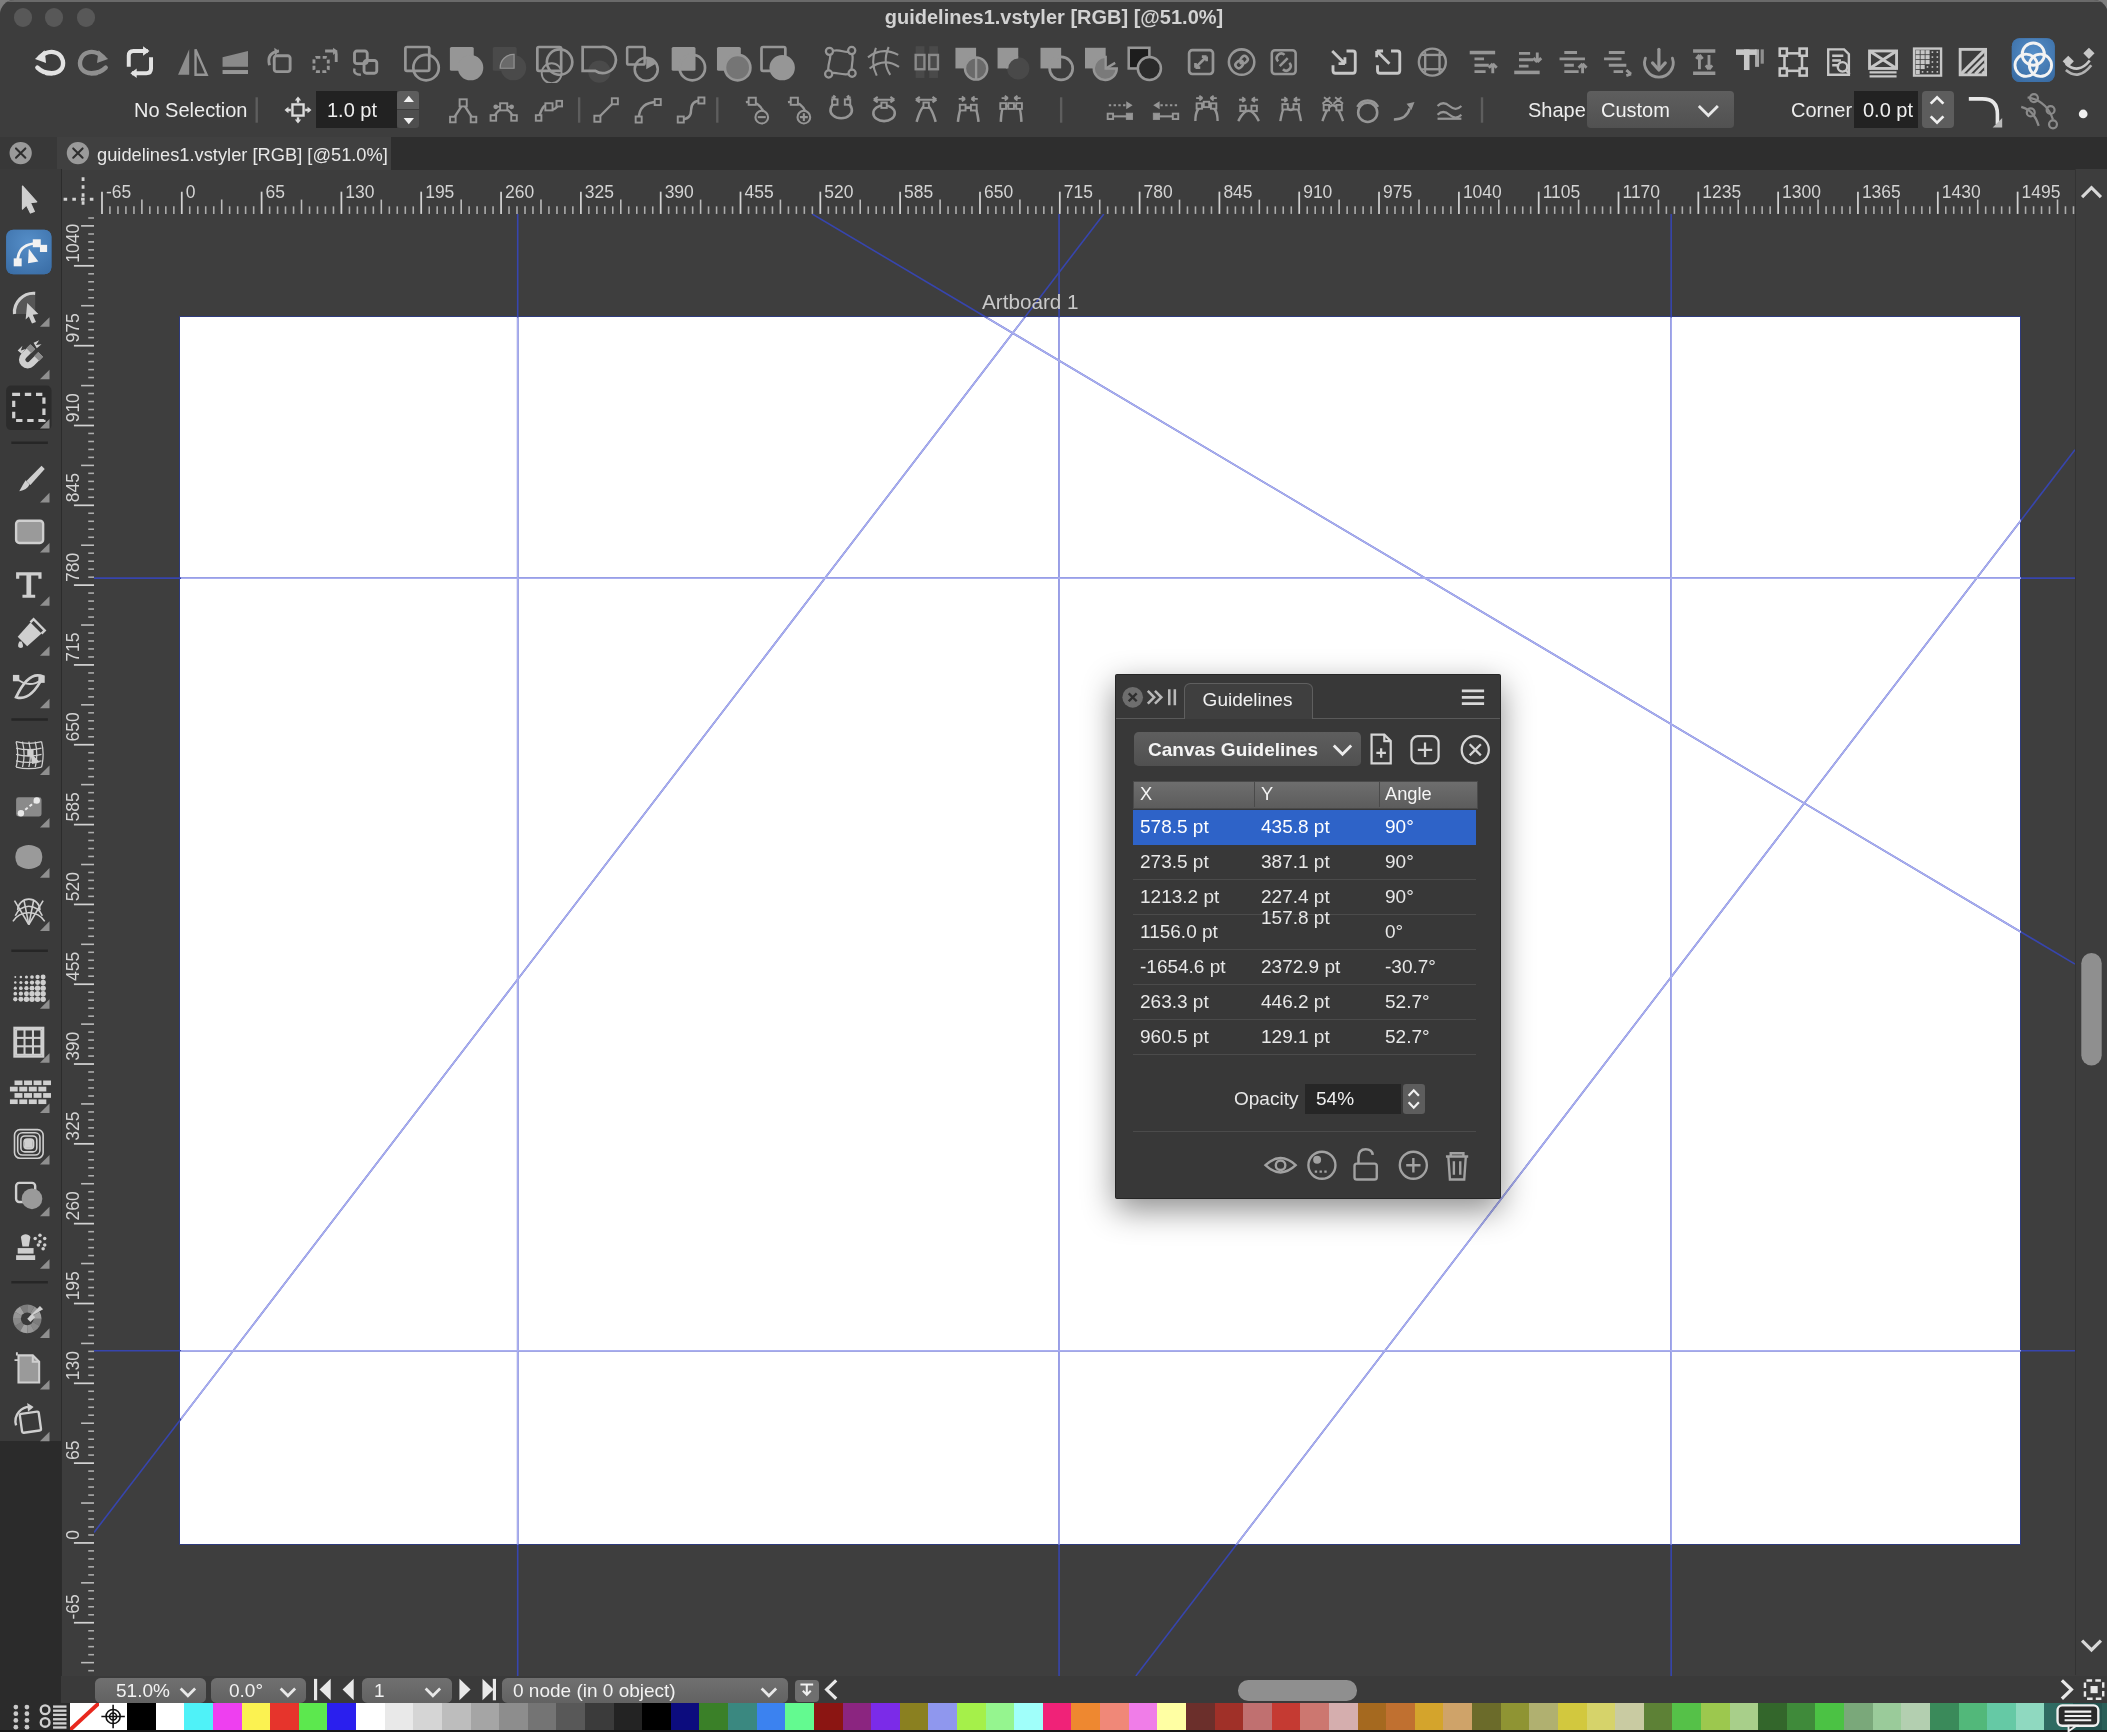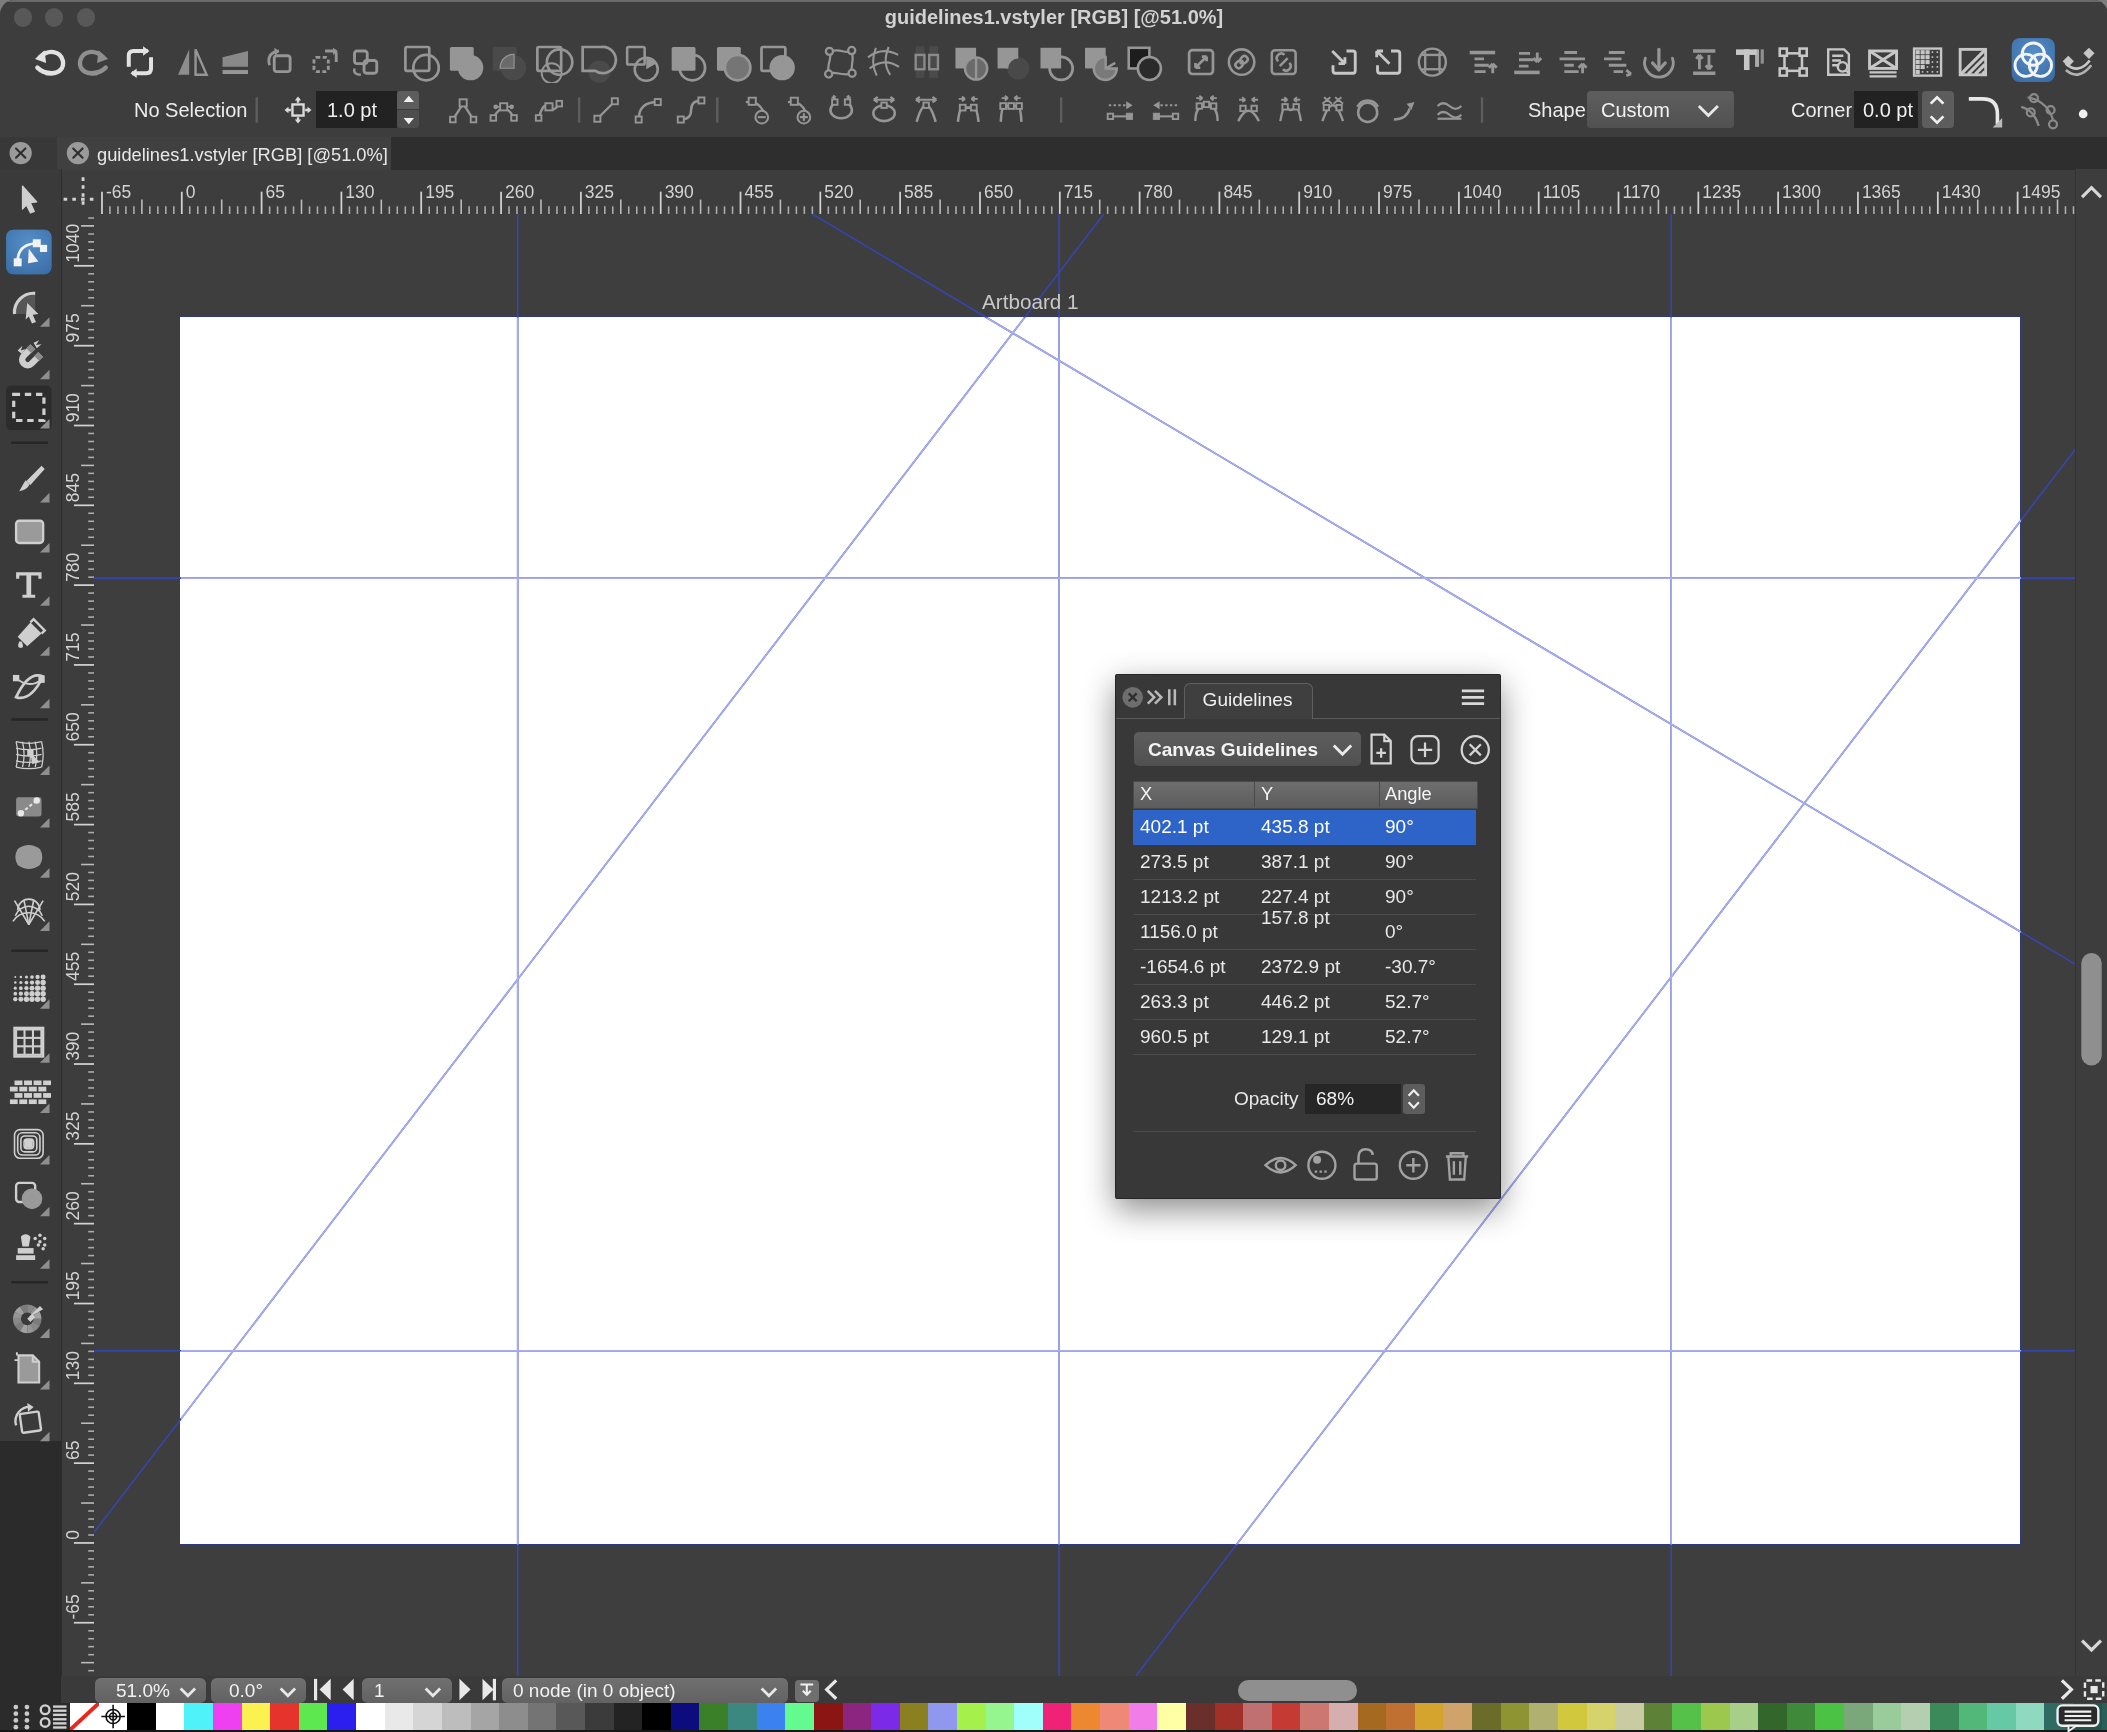--- a/index.html
+++ b/index.html
@@ -1374,21 +1374,21 @@
           <path d="M 135,19 L 149,33 M 149,19 L 135,33"></path>
         </g>
       </svg>
       <div class="abs" style="left:16.7px;top:106px;width:343px;height:26px;background:linear-gradient(#6e6e6e,#5c5c5c);border:0.8px solid #4a4a4a;"></div>
       <div class="abs" style="left:138px;top:106px;width:0.8px;height:26px;background:#4a4a4a;"></div>
       <div class="abs" style="left:263px;top:106px;width:0.8px;height:26px;background:#4a4a4a;"></div>
       <div class="txt" style="left:24px;top:108px;font-size:18.3px;color:#f5f5f5;">X</div>
       <div class="txt" style="left:145px;top:108px;font-size:18.3px;color:#f5f5f5;">Y</div>
       <div class="txt" style="left:269px;top:108px;font-size:18.3px;color:#f5f5f5;">Angle</div>
       <div class="abs" style="left:16.7px;top:135px;width:343px;height:35px;background:#2e63c8;"></div>
-      <div class="txt" style="left:24px;top:141px;font-size:19px;color:#ffffff;">402.1 pt</div>
+      <div class="txt" style="left:24px;top:141px;font-size:19px;color:#ffffff;">578.5 pt</div>
       <div class="txt" style="left:145px;top:141px;font-size:19px;color:#ffffff;">435.8 pt</div>
       <div class="txt" style="left:269px;top:141px;font-size:19px;color:#ffffff;">90°</div>
       <div class="abs" style="left:16.7px;top:204px;width:343px;height:0.8px;background:#4b4b4b;"></div>
       <div class="txt" style="left:24px;top:176px;font-size:19px;color:#e8e8e8;">273.5 pt</div>
       <div class="txt" style="left:145px;top:176px;font-size:19px;color:#e8e8e8;">387.1 pt</div>
       <div class="txt" style="left:269px;top:176px;font-size:19px;color:#e8e8e8;">90°</div>
       <div class="abs" style="left:16.7px;top:239px;width:343px;height:0.8px;background:#4b4b4b;"></div>
       <div class="txt" style="left:24px;top:211px;font-size:19px;color:#e8e8e8;">1213.2 pt</div>
       <div class="txt" style="left:145px;top:211px;font-size:19px;color:#e8e8e8;">227.4 pt</div>
       <div class="txt" style="left:269px;top:211px;font-size:19px;color:#e8e8e8;">90°</div>
@@ -1403,21 +1403,21 @@
       <div class="abs" style="left:16.7px;top:344px;width:343px;height:0.8px;background:#4b4b4b;"></div>
       <div class="txt" style="left:24px;top:316px;font-size:19px;color:#e8e8e8;">263.3 pt</div>
       <div class="txt" style="left:145px;top:316px;font-size:19px;color:#e8e8e8;">446.2 pt</div>
       <div class="txt" style="left:269px;top:316px;font-size:19px;color:#e8e8e8;">52.7°</div>
       <div class="abs" style="left:16.7px;top:379px;width:343px;height:0.8px;background:#4b4b4b;"></div>
       <div class="txt" style="left:24px;top:351px;font-size:19px;color:#e8e8e8;">960.5 pt</div>
       <div class="txt" style="left:145px;top:351px;font-size:19px;color:#e8e8e8;">129.1 pt</div>
       <div class="txt" style="left:269px;top:351px;font-size:19px;color:#e8e8e8;">52.7°</div>
       <div class="txt" style="left:118px;top:413px;font-size:19px;color:#e8e8e8;">Opacity</div>
       <div class="abs" style="left:189px;top:409px;width:96px;height:30px;background:#262626;"></div>
-      <div class="txt" style="left:200px;top:413px;font-size:19px;color:#f0f0f0;">68%</div>
+      <div class="txt" style="left:200px;top:413px;font-size:19px;color:#f0f0f0;">54%</div>
       <div class="abs" style="left:287px;top:409px;width:21.5px;height:30px;background:#5d5d5d;border-radius:3.2px;"></div>
       <svg class="abs" style="left:287px;top:409px" width="21.5" height="30" viewBox="0 0 27 38">
         <path d="M 7,15 L 13.5,8 L 20,15 M 7,23 L 13.5,30 L 20,23" stroke="#f0f0f0" stroke-width="2.8" fill="none"></path>
       </svg>
       <div class="abs" style="left:16.7px;top:456px;width:343px;height:0.8px;background:#4b4b4b;"></div>
       <svg class="abs" style="left:0;top:471px" width="384" height="48" viewBox="0 0 483 60">
         <g stroke="#a2a2a2" stroke-width="3" fill="none">
           <path d="M 188,24 Q 207,6 226,24 Q 207,42 188,24 Z"></path>
           <circle cx="207" cy="24" r="6"></circle>
           <circle cx="259" cy="24" r="17"></circle>

